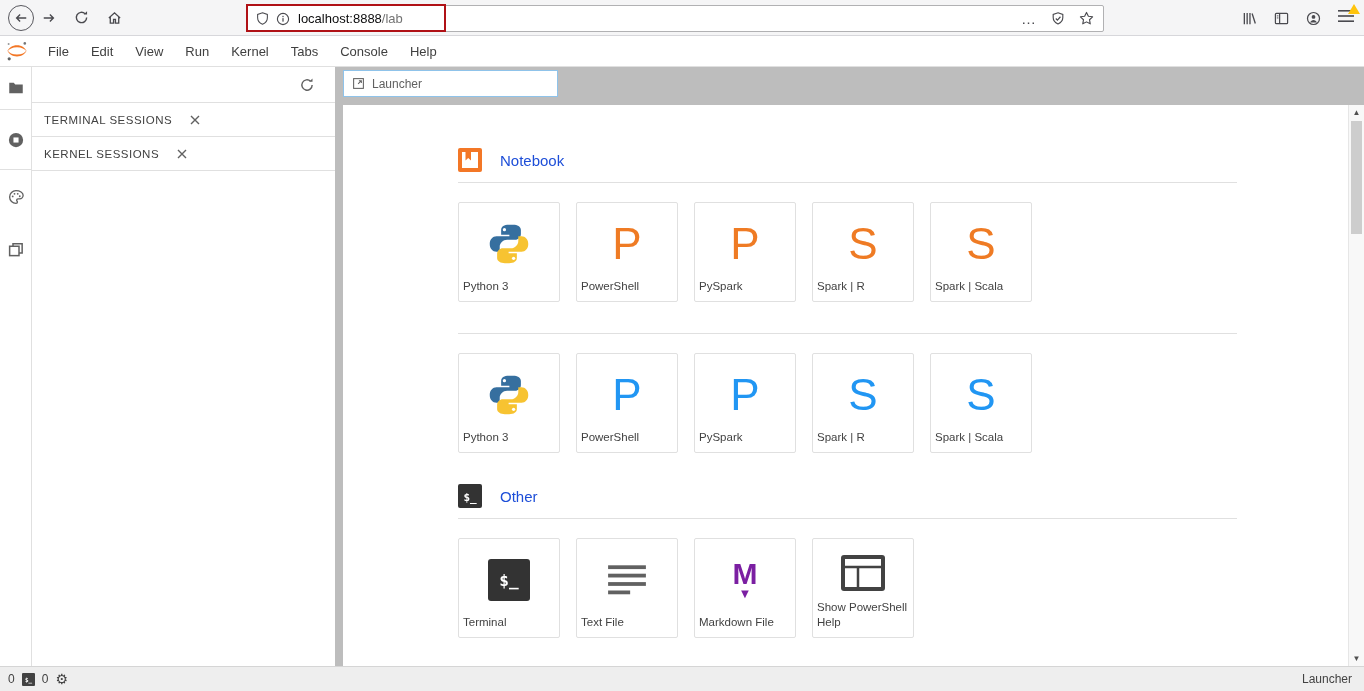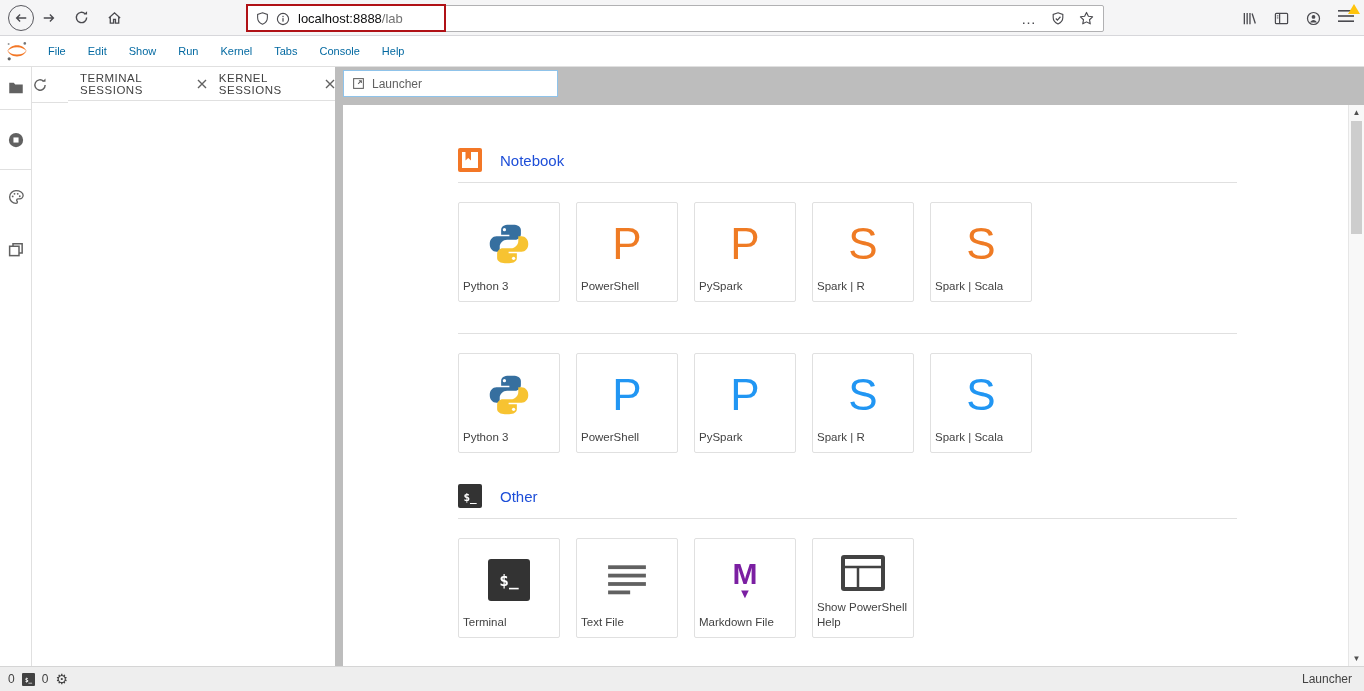--- a/index.html
+++ b/index.html
@@ -22,32 +22,32 @@
                     border:2px solid #b01116; z-index:40; pointer-events:none; }
   .chrome-right { position:absolute; right:10px; top:0; height:36px; display:flex; align-items:center; gap:17px; }
   .burger-wrap { position:relative; }
   .warn-tri { position:absolute; top:-5px; right:-6px; width:0; height:0;
               border-left:6px solid transparent; border-right:6px solid transparent;
               border-bottom:10px solid #ffc40c; }
 
   
   .menubar { height:31px; background:#fff; border-bottom:1px solid #e0e0e0; display:flex; align-items:center; }
   .jp-logo { margin:0 8px 0 5px; display:flex; align-items:center; }
-  .menu-item { padding:0 11px; font-size:11px; color:#0369a1; height:31px; display:flex; align-items:center; cursor:pointer; }
+  .menu-item { padding:0 11px; font-size:13px; color:#404040; height:31px; display:flex; align-items:center; cursor:pointer; }
 
   
   .jp-body { height:599px; display:flex; }
   .activity-bar { width:32px; background:#fff; border-right:1px solid #e0e0e0; display:flex; flex-direction:column; }
   .act-cell { display:flex; align-items:center; justify-content:center; }
   .act-1 { height:43px; border-bottom:1px solid #e0e0e0; }
   .act-2 { height:60px; border-bottom:1px solid #e0e0e0; }
   .act-3 { height:53px; }
   .act-4 { height:53px; }
 
-  .sidebar { width:303px; background:#fff; display:flex; flex-direction:row; }
+  .sidebar { width:303px; background:#fff; display:flex; flex-direction:column; }
   .sb-toolbar { height:36px; border-bottom:1px solid #e0e0e0; display:flex; align-items:center;
                 justify-content:flex-end; padding-right:20px; }
   .sb-row { height:34px; border-bottom:1px solid #e0e0e0; display:flex; align-items:center; padding-left:12px; cursor:pointer; }
   .sb-row-label { font-size:11.5px; letter-spacing:.5px; color:#424242; }
   .sb-close { margin-left:18px; display:flex; align-items:center; }
 
   .jp-main { flex:1; background:#bdbdbd; display:flex; flex-direction:column; }
   .tabbar { height:30px; display:flex; align-items:flex-end; }
   .tab { width:215px; height:27px; margin-left:8px; background:#fff; border:1px solid #8fc3ea;
          display:flex; align-items:center; padding-left:8px; gap:7px; cursor:pointer; }
@@ -168,21 +168,21 @@
       <svg width="24" height="24" viewBox="0 0 24 24">
         <path d="M12 8.2c4.5 0 8 1.7 9.6 4.3C20.5 8.9 16.6 6.3 12 6.3S3.5 8.9 2.4 12.5C4 9.9 7.5 8.2 12 8.2z" fill="#f37726"></path>
         <path d="M12 15.6c-4.5 0-8-1.7-9.6-4.3C3.5 14.9 7.4 17.5 12 17.5s8.5-2.6 9.6-6.2C20 13.9 16.5 15.6 12 15.6z" fill="#f37726"></path>
         <circle cx="19.8" cy="4.4" r="1.3" fill="#767677"></circle>
         <circle cx="4.2" cy="19.8" r="1.6" fill="#616262"></circle>
         <circle cx="3.6" cy="5" r="1" fill="#989798"></circle>
       </svg>
     </div>
     <div class="menu-item">File</div>
     <div class="menu-item">Edit</div>
-    <div class="menu-item">Show</div>
+    <div class="menu-item">View</div>
     <div class="menu-item">Run</div>
     <div class="menu-item">Kernel</div>
     <div class="menu-item">Tabs</div>
     <div class="menu-item">Console</div>
     <div class="menu-item">Help</div>
   </div>
 
   <div class="jp-body">
 
     <div class="activity-bar">

